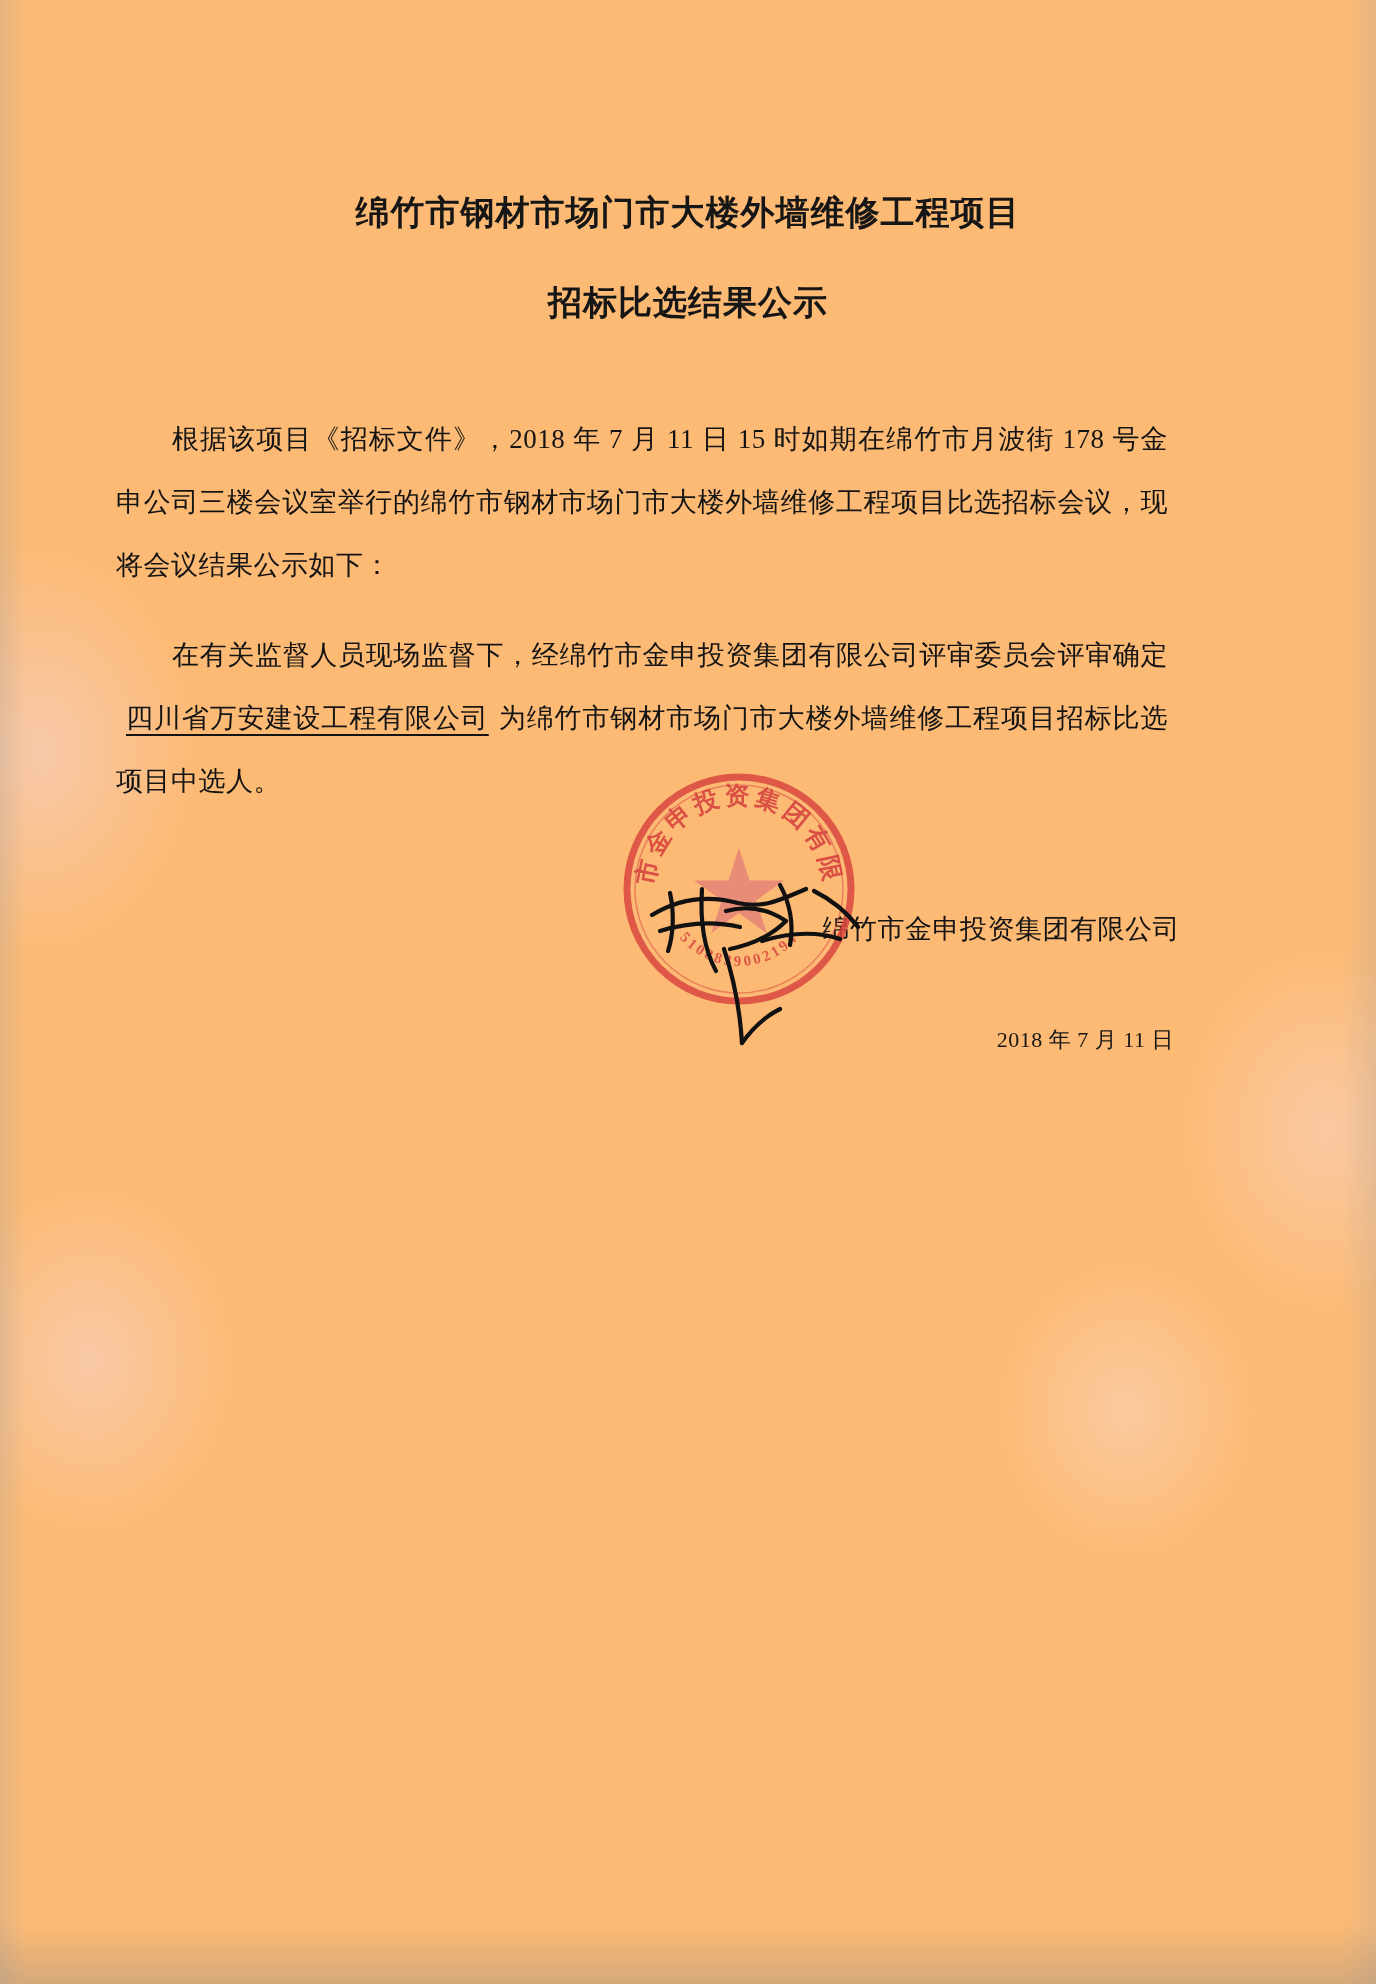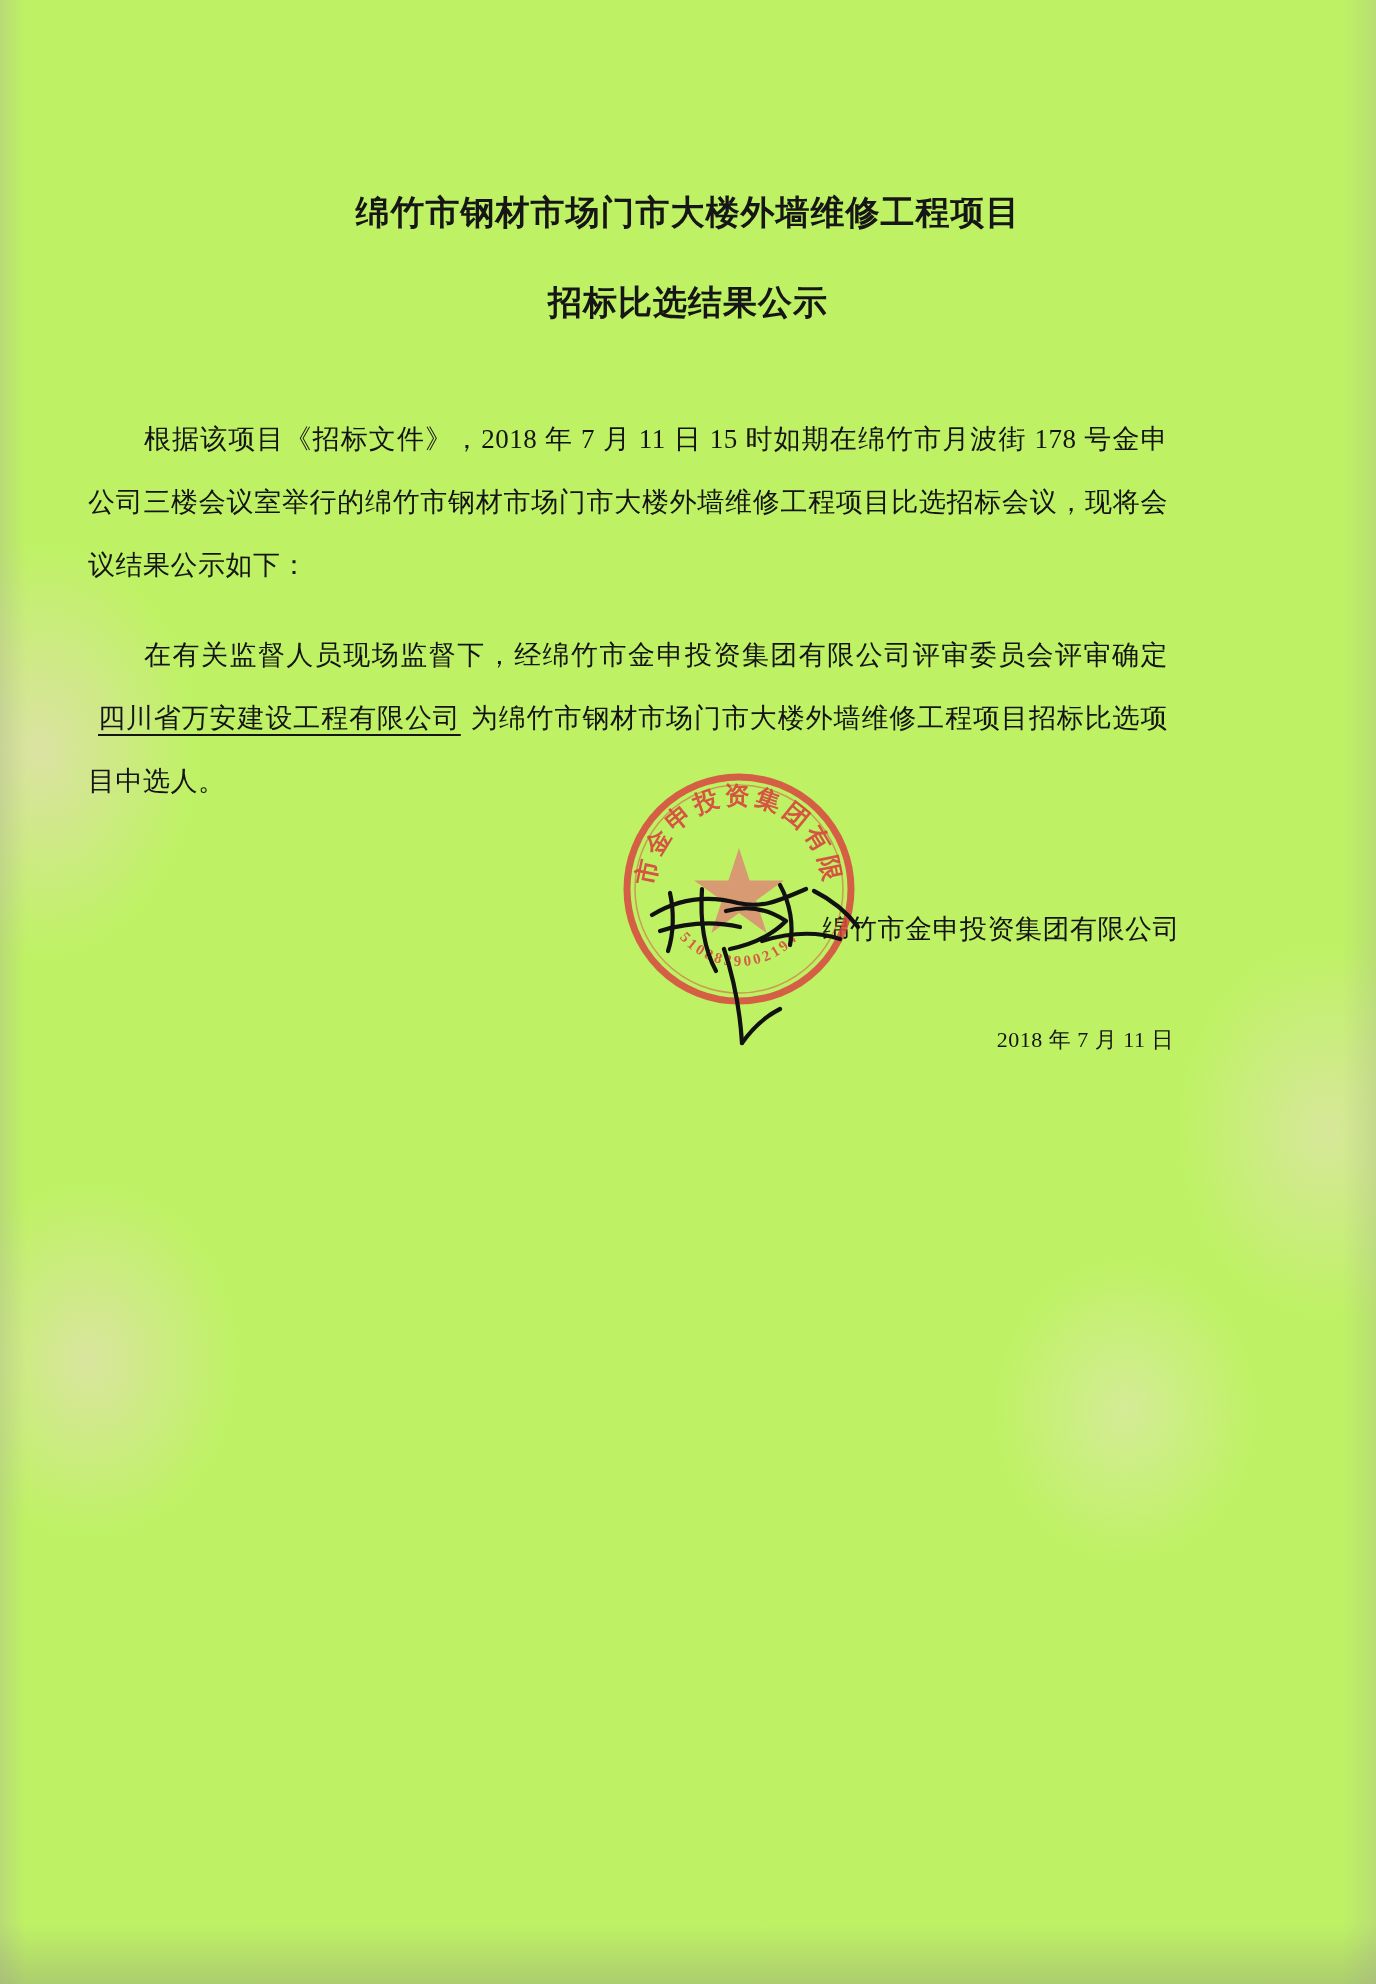--- a/index.html
+++ b/index.html
@@ -10,21 +10,21 @@
   body {
     width: 1376px;
     height: 1984px;
     overflow: hidden;
     font-family: "Liberation Serif", serif;
   }
   .page {
     position: relative;
     width: 1376px;
     height: 1984px;
-    background: #bef264;
+    background: #fdba74;
     overflow: hidden;
     text-decoration: underline;
   }
   
   .scan-tint-a, .scan-tint-b, .scan-tint-c, .scan-tint-d {
     position: absolute;
     border-radius: 50%;
     pointer-events: none;
   }
   .scan-tint-a {
@@ -82,21 +82,21 @@
     font-size: 34px;
     font-weight: 700;
     letter-spacing: 1px;
     color: #161616;
     margin-top: 44px;
     font-family: "Liberation Serif", serif;
   }
 
   .body-block {
     margin-top: 82px;
-    padding: 0 208px 0 88px;
+    padding: 0 208px 0 116px;
   }
   .para {
     font-size: 27px;
     line-height: 63px;
     color: #141414;
     text-align: justify;
     text-justify: inter-ideograph;
     text-indent: 56px;
     letter-spacing: 0.5px;
   }

